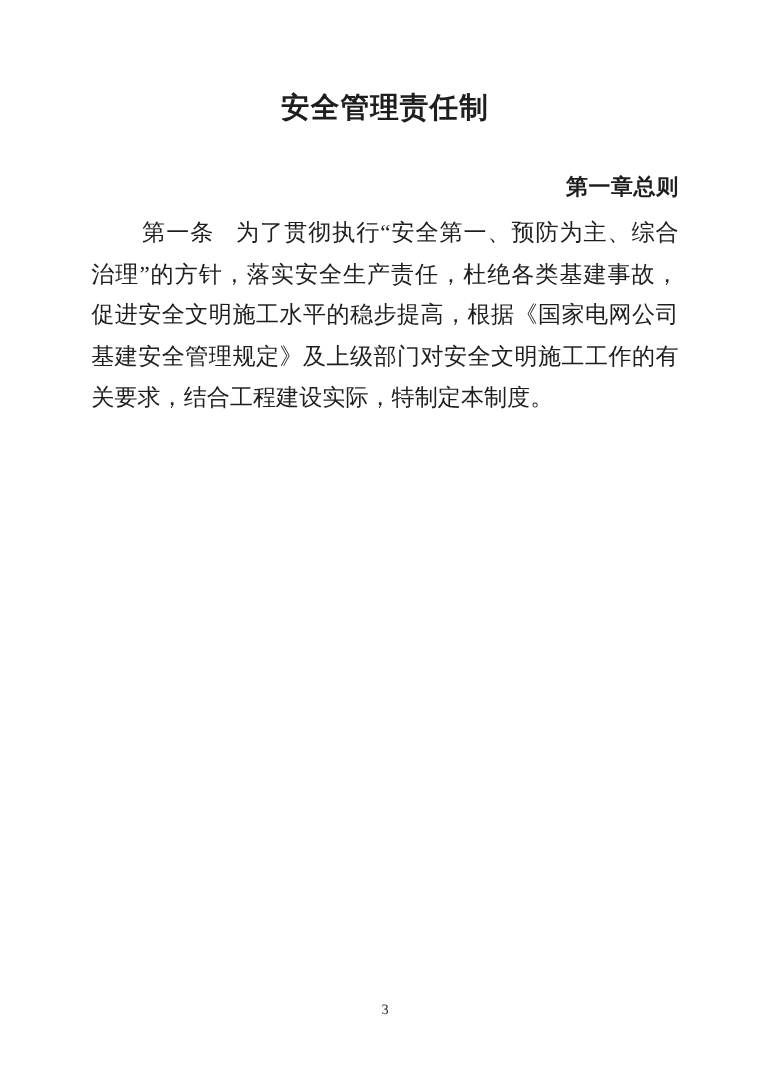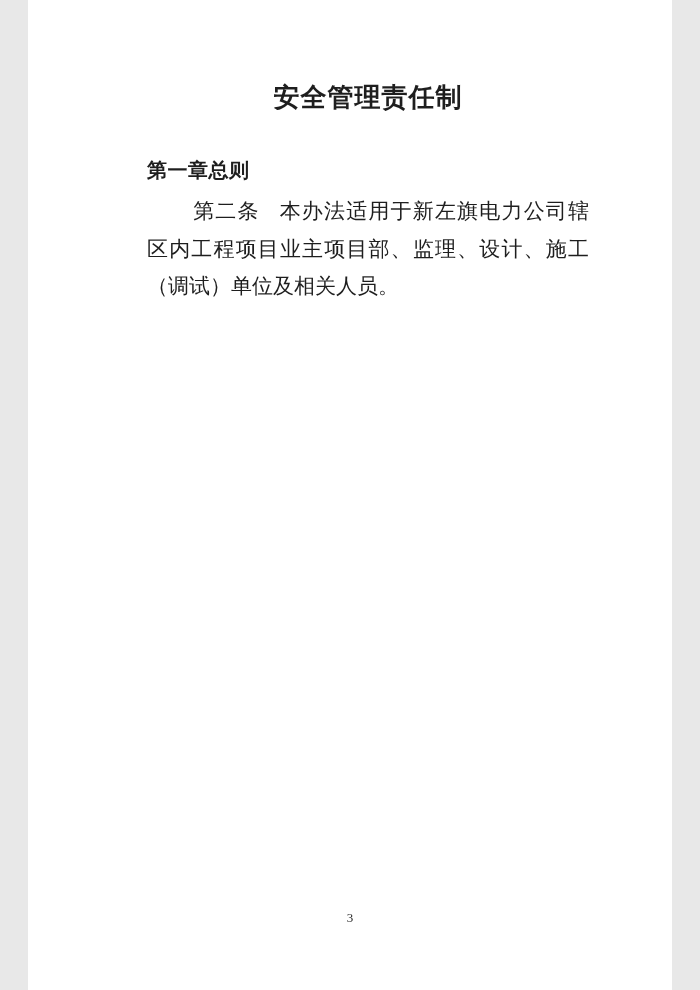--- a/index.html
+++ b/index.html
@@ -2,44 +2,43 @@
 <html lang="zh"><head>
 <meta charset="utf-8">
 <style>
   html, body {
     margin: 0;
     padding: 0;
     background: #e8e8e8;
   }
   .page {
     position: relative;
-    width: 608px;
+    width: 700px;
     height: 990px;
     margin: 0 auto;
     background: #ffffff;
     color: #1e1e1e;
     font-family: "Liberation Serif", "DejaVu Serif", serif;
     overflow: hidden;
-    padding-left: 36px;
   }
   .content {
     margin: 0 83px;
   }
   .doc-title {
     padding-top: 82px;
     font-size: 26px;
     line-height: 32px;
     font-weight: bold;
     text-align: center;
     letter-spacing: 1px;
   }
   .chapter-heading {
     font-size: 20px;
     font-weight: bold;
-    text-align: left;
+    text-align: right;
     line-height: 37.4px;
     letter-spacing: 0.5px;
   }
   .chapter-heading.first {
     margin-top: 38px;
     margin-bottom: 4px;
   }
   .article {
     margin: 0;
     font-size: 21px;
@@ -63,22 +62,22 @@
 </head>
 <body>
 
 <div class="page">
   <div class="content">
 
     <div class="doc-title">安全管理责任制</div>
 
     <div class="chapter-heading first">第一章总则</div>
 
+    <p class="article"><span class="art-label">第一条</span><span>为了贯彻执行“安全第一、预防为主、综合治理”的方针，落实安全生产责任，杜绝各类基建事故，促进安全文明施工水平的稳步提高，根据《国家电网公司基建安全管理规定》及上级部门对安全文明施工工作的有关要求，结合工程建设实际，特制定本制度。</span></p>
 
-    <p class="article"><span class="art-label">第二条</span><span>本办法适用于新左旗电力公司辖区内工程项目业主项目部、监理、设计、施工（调试）单位及相关人员。</span></p>
 
 
 
 
 
   </div>
 
   <div class="page-number">3</div>
 </div>
 

